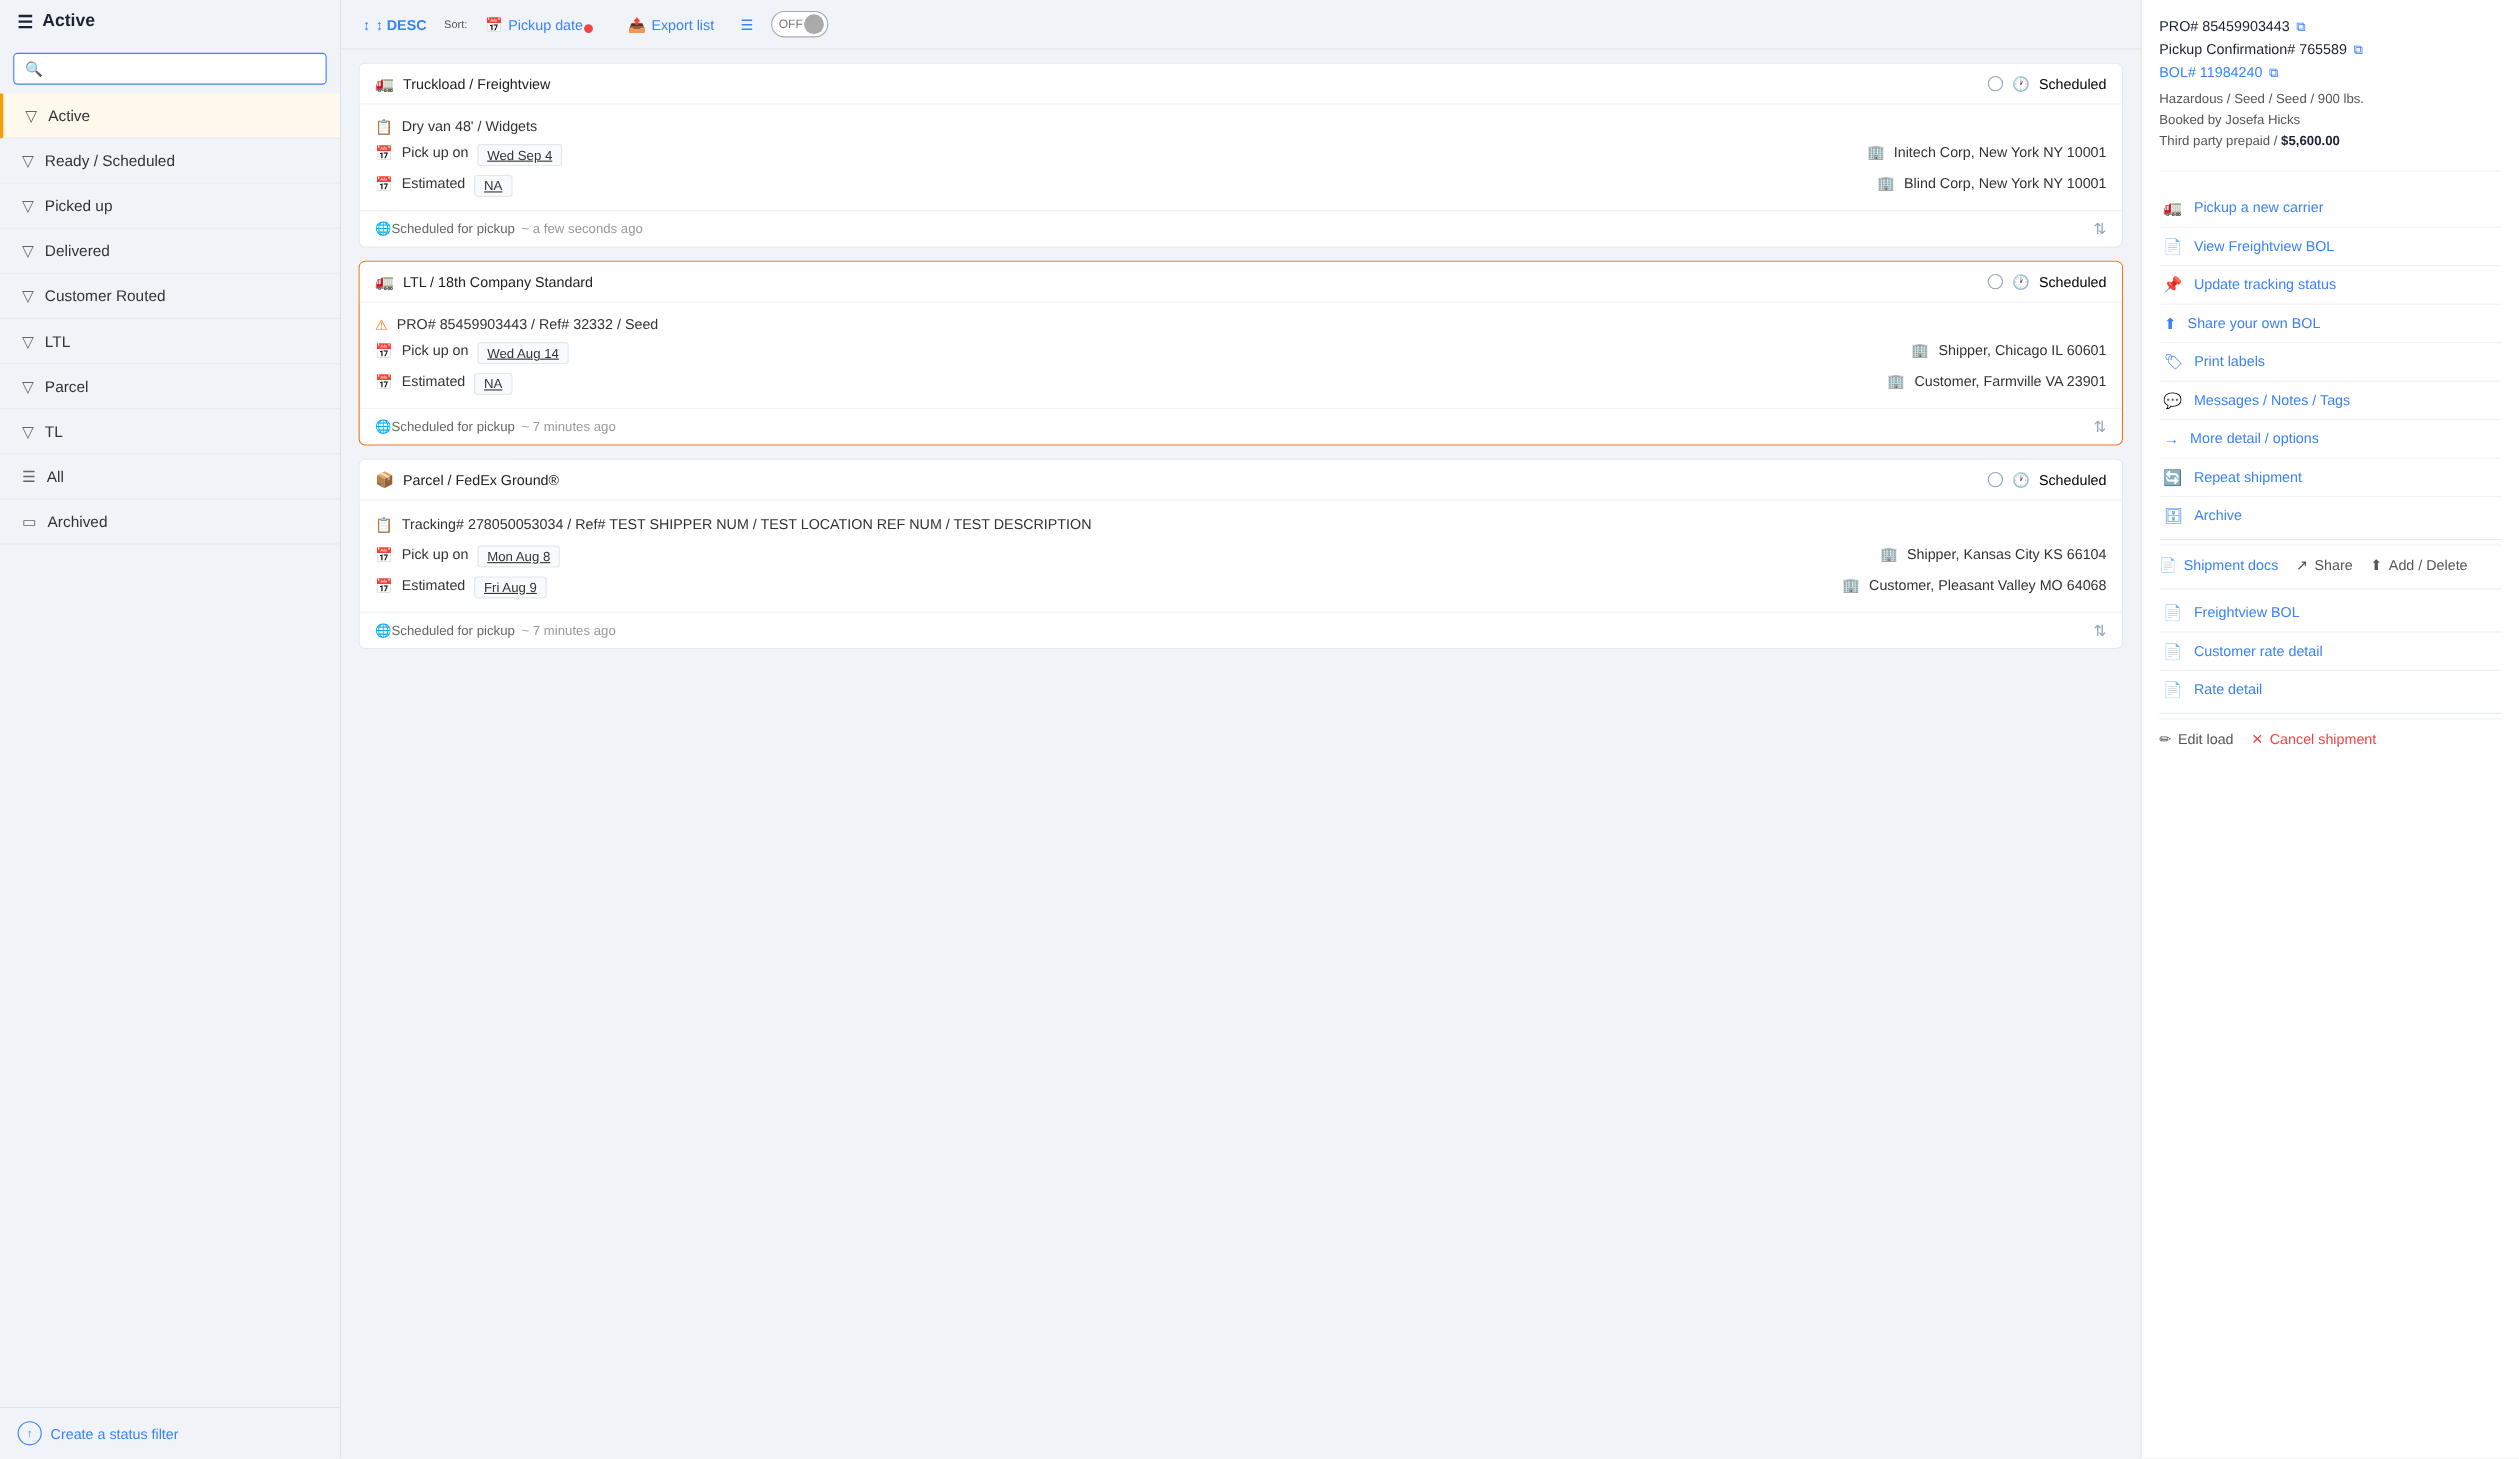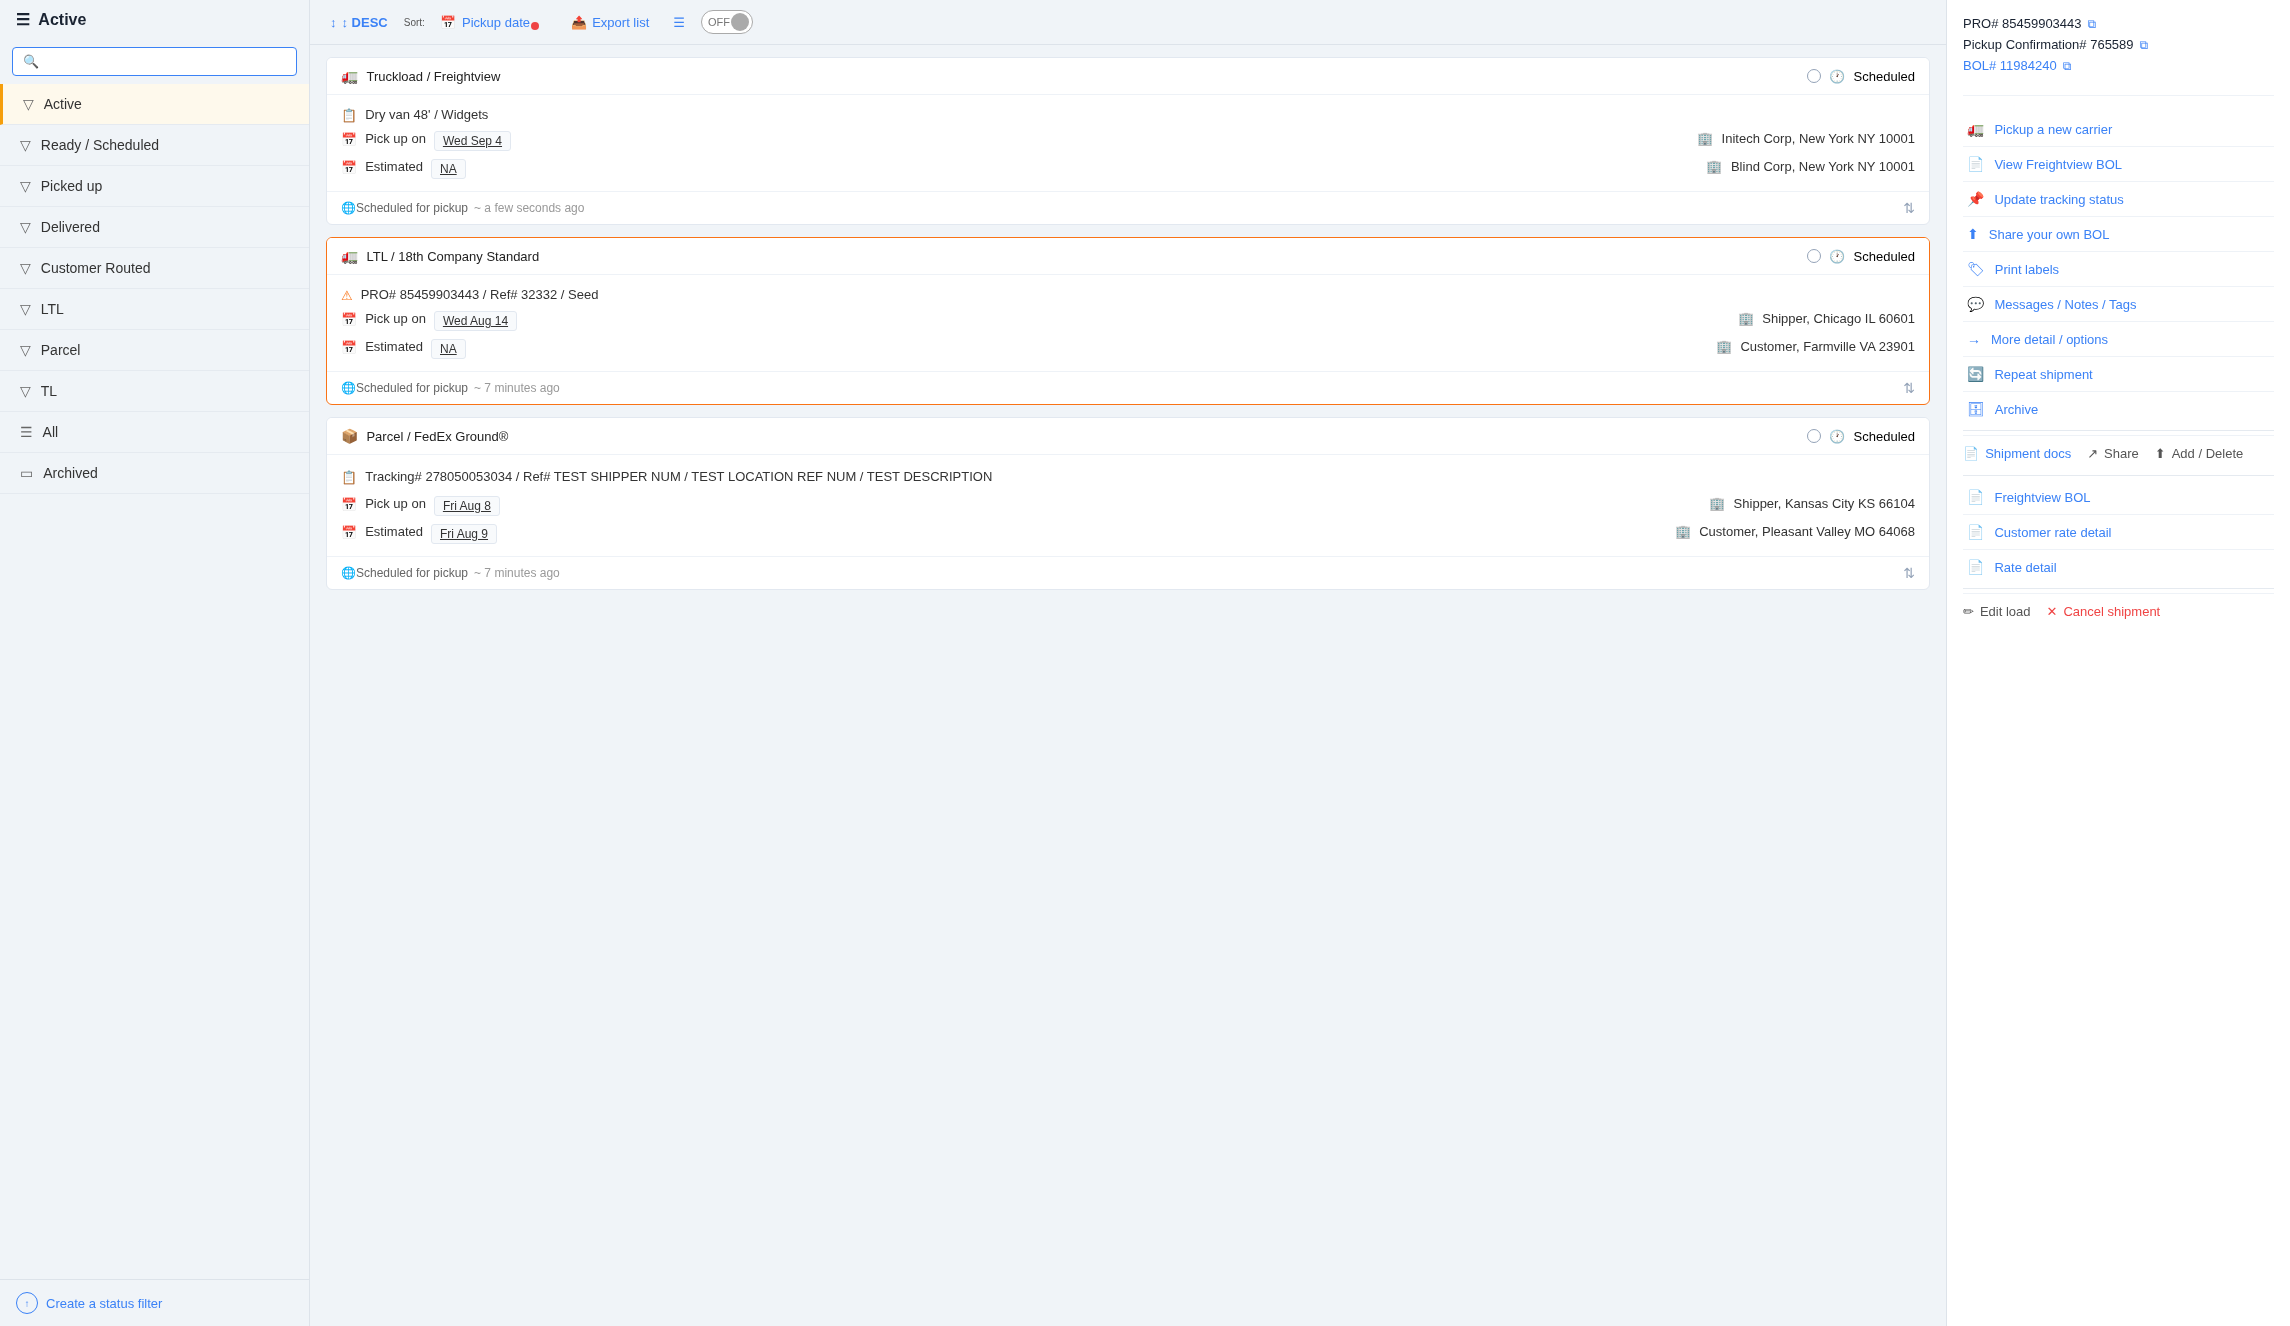--- a/index.html
+++ b/index.html
@@ -261,21 +261,21 @@
         </div>
       </div>
       <div class="card-body">
         <div class="card-row two-line">
           <span class="icon" style="color:#94a3b8;">📋</span>
           <span>Tracking# 278050053034 / Ref# TEST SHIPPER NUM / TEST LOCATION REF NUM / TEST DESCRIPTION</span>
         </div>
         <div class="card-row">
           <span class="icon">📅</span>
           <span>Pick up on</span>
-          <span class="pickup-date">Fri Aug 8</span>
+          <span class="pickup-date">Mon Aug 8</span>
           <span style="flex:1"></span>
           <span class="bldg-icon">🏢</span>
           <span>Shipper, Kansas City KS 66104</span>
         </div>
         <div class="card-row">
           <span class="icon green-icon">📅</span>
           <span>Estimated</span>
           <span class="pickup-date">Fri Aug 9</span>
           <span style="flex:1"></span>
           <span class="bldg-icon">🏢</span>
@@ -301,20 +301,28 @@
       <span class="copy-icon">⧉</span>
     </div>
     <div class="pro-line">
       <span class="label">Pickup Confirmation# 765589</span>
       <span class="copy-icon">⧉</span>
     </div>
     <div class="pro-line">
       <span class="bol-link">BOL# 11984240</span>
       <span class="copy-icon">⧉</span>
     </div>
+    <div class="pro-meta">
+      <div>Hazardous / Seed / Seed / 900 lbs.</div>
+      <div>Booked by Josefa Hicks</div>
+      <div>
+        <span>Third party prepaid /</span>
+        <span class="price">$5,600.00</span>
+      </div>
+    </div>
   </div>
 
   <div class="action-list">
     <div class="action-item">
       <span class="a-icon">🚛</span>
       <span class="a-label blue">Pickup a new carrier</span>
     </div>
     <div class="action-item">
       <span class="a-icon">📄</span>
       <span class="a-label blue">View Freightview BOL</span>

